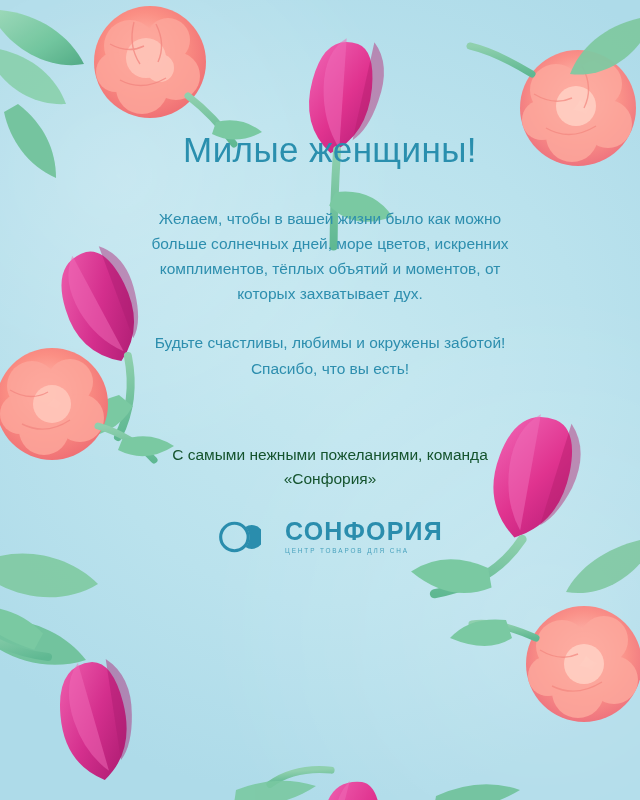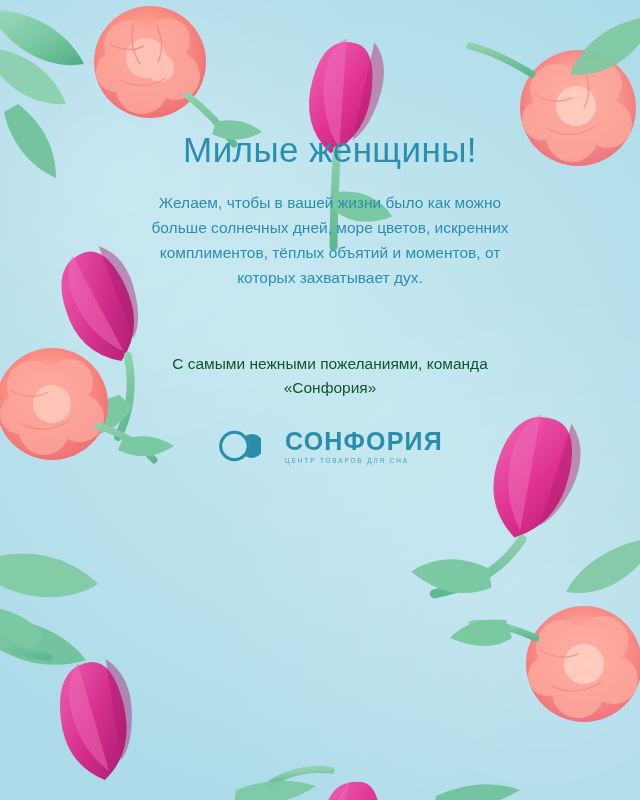--- a/index.html
+++ b/index.html
@@ -56,21 +56,21 @@
     color: #2a8fae;
   }
   .para {
     margin: 0 auto;
     width: 390px;
     color: #2d8eae;
     font-size: 15.5px;
     line-height: 1.62;
   }
   .para-1 { margin-top: 38px; }
-  .para-2 { margin-top: 20px; width: 400px; }
+  .para-2 { margin-top: 36px; width: 400px; }
   .para-3 { margin-top: 24px; width: 380px; }
   .signature {
     margin: 0 auto;
     width: 400px;
     margin-top: 62px;
     color: #14532d;
     font-size: 15.5px;
     line-height: 1.55;
   }
 
@@ -290,20 +290,21 @@
     <g opacity="0.9">
       <path d="M640 540 C 606 548, 578 568, 566 592 C 600 598, 630 578, 646 556 Z" fill="#7fc8a1"></path>
     </g>
   </svg>
 
   <div class="content">
 
     <h1 class="heading">Милые женщины!</h1>
 
     <p class="para para-2">Желаем, чтобы в вашей жизни было как можно больше солнечных дней, море цветов, искренних комплиментов, тёплых объятий и моментов, от которых захватывает дух.</p>
+    <p class="para para-3">Будьте счастливы, любимы и окружены заботой! Спасибо, что вы есть!</p>
 
     <p class="signature">С самыми нежными пожеланиями, команда «Сонфория»</p>
 
     <div class="logo-wrap">
       <svg class="logo-mark" viewBox="0 0 48 48" xmlns="http://www.w3.org/2000/svg">
         <circle cx="19" cy="24" r="15" fill="none" stroke="#2a8dad" stroke-width="3.4"></circle>
         <path d="M31 13 a 13 13 0 1 1 0 22 a 16 16 0 0 0 0 -22 Z" fill="#2a8dad"></path>
       </svg>
       <span class="logo-text">
         <span class="logo-name">СОНФОРИЯ</span>

